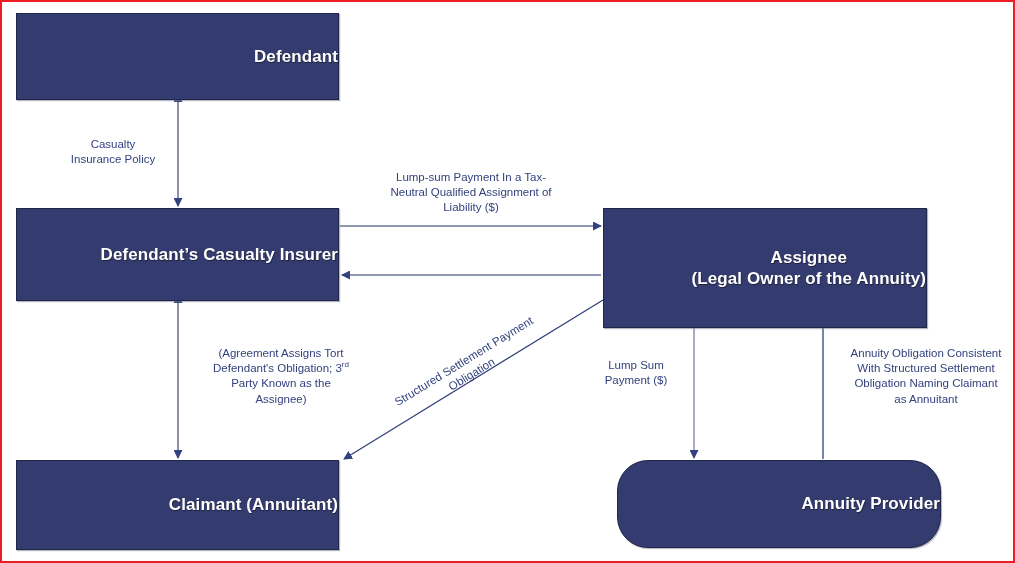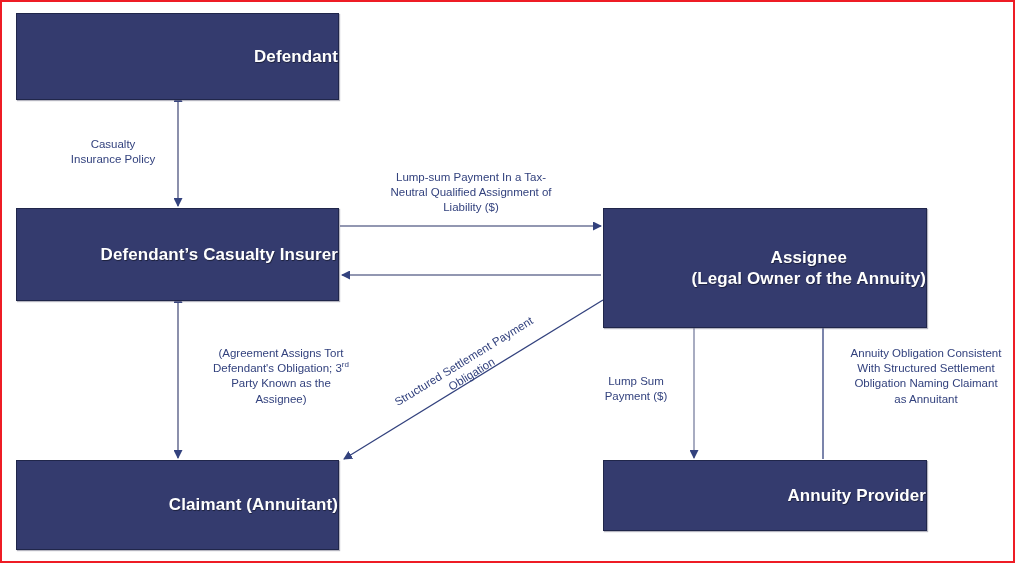--- a/index.html
+++ b/index.html
@@ -105,39 +105,39 @@
 
   <div class="node-box" style="left:601px; top:206px; width:324px; height:120px;">
     <span class="node-label">Assignee
 (Legal Owner of the Annuity)</span>
   </div>
 
   <div class="node-box" style="left:14px; top:458px; width:323px; height:90px;">
     <span class="node-label">Claimant (Annuitant)</span>
   </div>
 
-  <div class="node-box" style="left:601px; top:458px; width:324px; height:71px;">
+  <div class="node-box" style="left:615px; top:458px; width:324px; height:88px;border-radius:31px;">
     <span class="node-label">Annuity Provider</span>
   </div>
 
   <div class="edge-label" style="left:48px; top:135px; width:126px;">Casualty
 Insurance Policy</div>
 
   <div class="edge-label" style="left:366px; top:168px; width:206px;">Lump-sum Payment In a Tax-
 Neutral Qualified Assignment of
 Liability ($)</div>
 
 
 
   <div class="edge-label" style="left:194px; top:344px; width:170px;"><span>(Agreement Assigns Tort</span><br><span>Defendant's Obligation; 3</span><span class="sup">rd</span><br><span>Party Known as the</span><br><span>Assignee)</span></div>
 
   <div class="edge-label rotated" style="left:366px; top:351px; width:200px; transform: rotate(-31.5deg);">Structured Settlement Payment
 Obligation</div>
 
-  <div class="edge-label" style="left:588px; top:372px; width:92px;">Lump Sum
+  <div class="edge-label" style="left:588px; top:356px; width:92px;">Lump Sum
 Payment ($)</div>
 
   <div class="edge-label" style="left:838px; top:344px; width:172px;">Annuity Obligation Consistent
 With Structured Settlement
 Obligation Naming Claimant
 as Annuitant</div>
 
 </div>
 
 </body></html>

